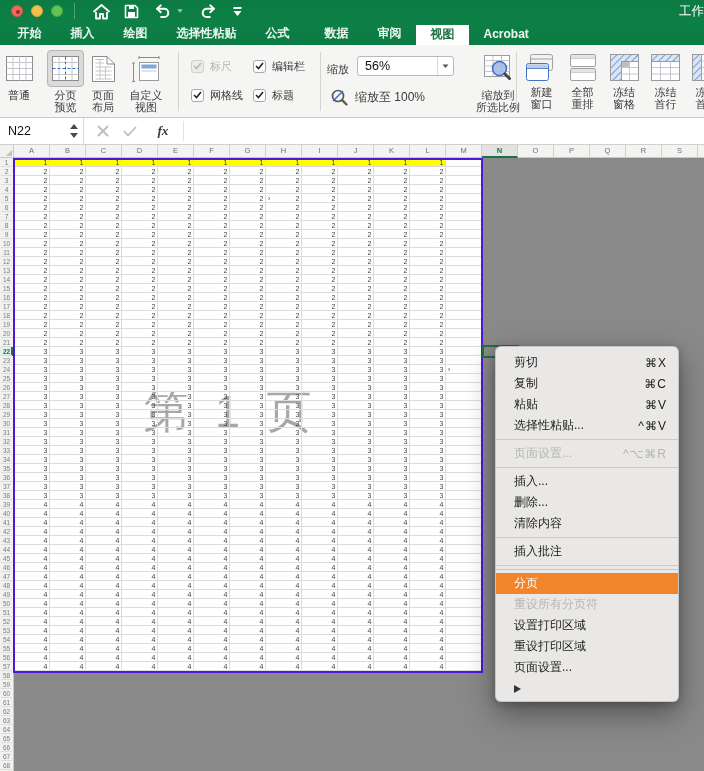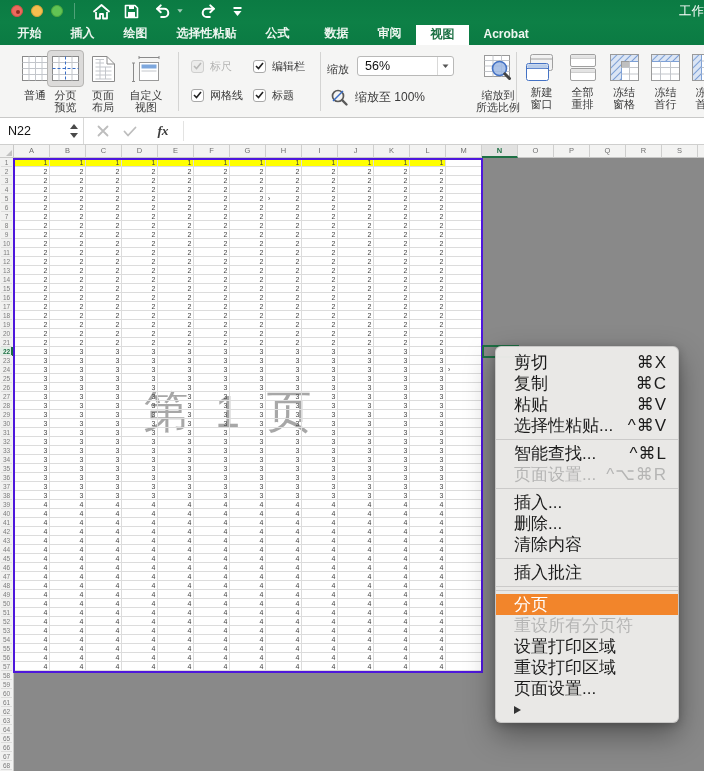--- a/index.html
+++ b/index.html
@@ -81,21 +81,21 @@
   .rowhead:after { content:""; position:absolute; left:1px; right:1px; bottom:0; height:1px; background:#dcdcdb; }
   .rowhead.selected { background:#e3efe7; color:#1e7145; font-weight:bold; }
   .rowhead.selected .selbar { position:absolute; right:0; top:0; width:2px; height:9px; background:#1e7145; }
   #pb-border { position:absolute; left:13px; top:12.5px; width:469.5px; height:515px; border:2.5px solid #4e17dc; }
   #selbox { position:absolute; left:482px; top:200px; width:36.5px; height:12.5px; border:2px solid #1e7145; }
 
   
   #ctxmenu { position:absolute; left:495px; top:346px; width:184px; background:rgba(236,235,233,0.97);
      border:1px solid rgba(0,0,0,0.14); border-radius:6px; padding:5px 0 2px 0;
      box-shadow:0 12px 30px rgba(0,0,0,0.38), 0 2px 8px rgba(0,0,0,0.22); }
-  .mi { height:21px; display:flex; align-items:center; padding:0 11px 0 18px; font-size:17px; color:#1c1c1c; }
+  .mi { height:21px; display:flex; align-items:center; padding:0 11px 0 18px; font-size:12px; color:#1c1c1c; }
   .mi .mi-label { flex:1; white-space:nowrap; }
   .mi .mi-shortcut { white-space:nowrap; letter-spacing:1px; }
   .mi.disabled { color:#b5b5b4; }
   .mi.highlighted { background:#f2852b; color:#fff; }
   .mi .mi-arrow { width:0; height:0; border-top:4.5px solid transparent; border-bottom:4.5px solid transparent; border-left:7px solid #333; }
   .msep { height:1px; background:#cbcac9; margin:3px 0; }
 </style>
 </head>
 <body>
 
@@ -154,21 +154,21 @@
     <div class="tab">选择性粘贴</div>
     <div class="tab">公式</div>
     <div class="tab" style="margin-left:6px">数据</div>
     <div class="tab">审阅</div>
     <div class="tab selected">视图</div>
     <div class="tab">Acrobat</div>
   </nav>
 
   <section id="ribbon">
 
-    <div class="view-btn" style="left:16px;width:38px">
+    <div class="view-btn" style="left:0;width:38px">
       <div class="vb-iconbox">
           <svg width="27" height="25" viewBox="0 0 27 25">
             <rect x="0.5" y="0.5" width="26" height="24" fill="#fff" stroke="#8a8a8a"></rect>
             <path d="M0.5 6.5 H26.5 M0.5 12.5 H26.5 M0.5 18.5 H26.5 M7 0.5 V24.5 M13.5 0.5 V24.5 M20 0.5 V24.5" stroke="#c3c6cb" fill="none"></path>
           </svg>
         </div>
       <div class="vb-label">
           <div>普通</div>
         </div>
     </div>
@@ -1324,24 +1324,20 @@
     <span class="mi-shortcut">⌘V</span>
   </div>
 
   <div class="mi">
     <span class="mi-label">选择性粘贴...</span>
     <span class="mi-shortcut">^⌘V</span>
   </div>
 
   <div class="msep"></div>
 
-  <div class="mi">
-    <span class="mi-label">智能查找...</span>
-    <span class="mi-shortcut">^⌘L</span>
-  </div>
 
   <div class="mi disabled">
     <span class="mi-label">页面设置...</span>
     <span class="mi-shortcut">^⌥⌘R</span>
   </div>
 
   <div class="msep"></div>
 
   <div class="mi">
     <span class="mi-label">插入...</span>

